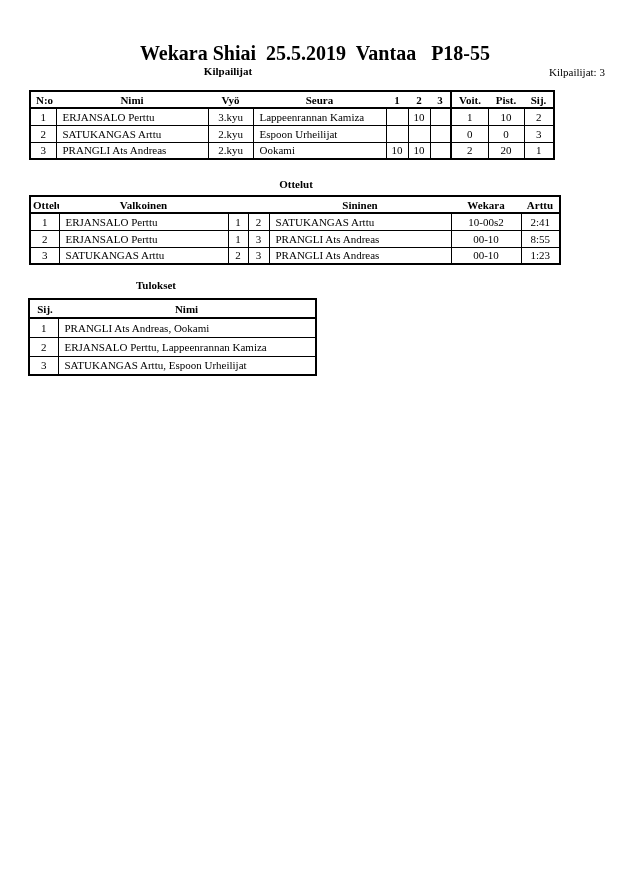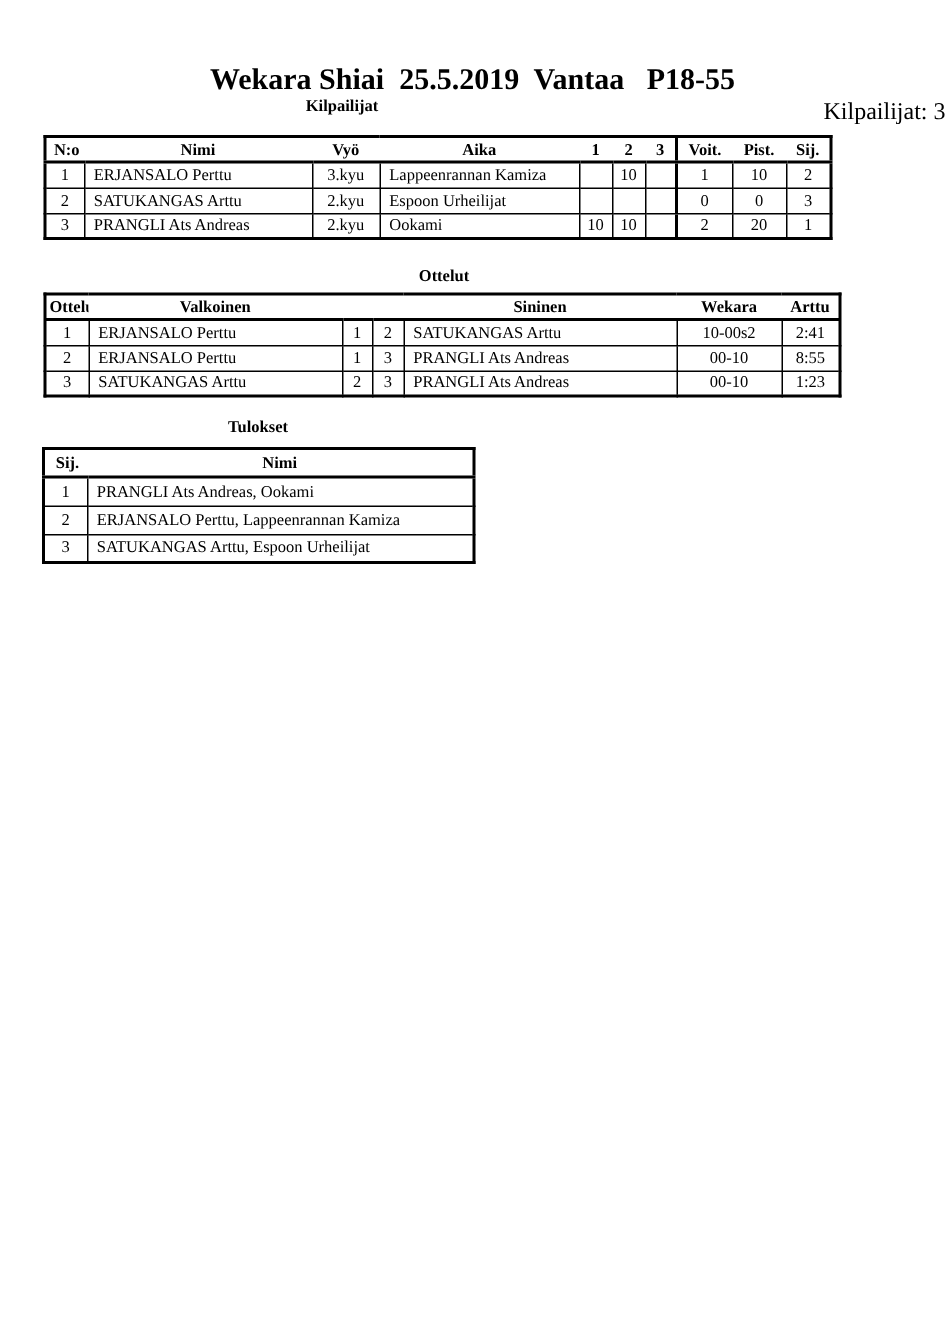--- a/index.html
+++ b/index.html
@@ -24,26 +24,26 @@
   }
   .section-heading {
     position: absolute;
     font-size: 11px;
     font-weight: bold;
     transform: translateX(-50%);
     white-space: nowrap;
   }
   .heading-kilpailijat { left: 228px; top: 65px; }
   .heading-ottelut    { left: 296px; top: 178px; }
-  .heading-tulokset   { left: 172px; top: 279px; }
+  .heading-tulokset   { left: 156px; top: 279px; }
   .count-label {
     position: absolute;
     left: 549px;
     top: 66px;
-    font-size: 16px;
+    font-size: 11px;
     white-space: nowrap;
   }
   table.t {
     position: absolute;
     border-collapse: collapse;
     table-layout: fixed;
     font-size: 11px;
     background: #ffffff;
     border: 2px solid #000;
   }
@@ -93,21 +93,21 @@
         <col style="width:21px">
       <col style="width:37px">
         <col style="width:36px">
         <col style="width:30px">
     </colgroup>
     <thead>
       <tr>
         <th class="hl">N:o</th>
         <th>Nimi</th>
         <th>Vyö</th>
-        <th>Aika</th>
+        <th>Seura</th>
         <th>1</th>
         <th>2</th>
         <th>3</th>
         <th class="gs">Voit.</th>
         <th>Pist.</th>
         <th>Sij.</th>
       </tr>
     </thead>
     <tbody>
       <tr>

